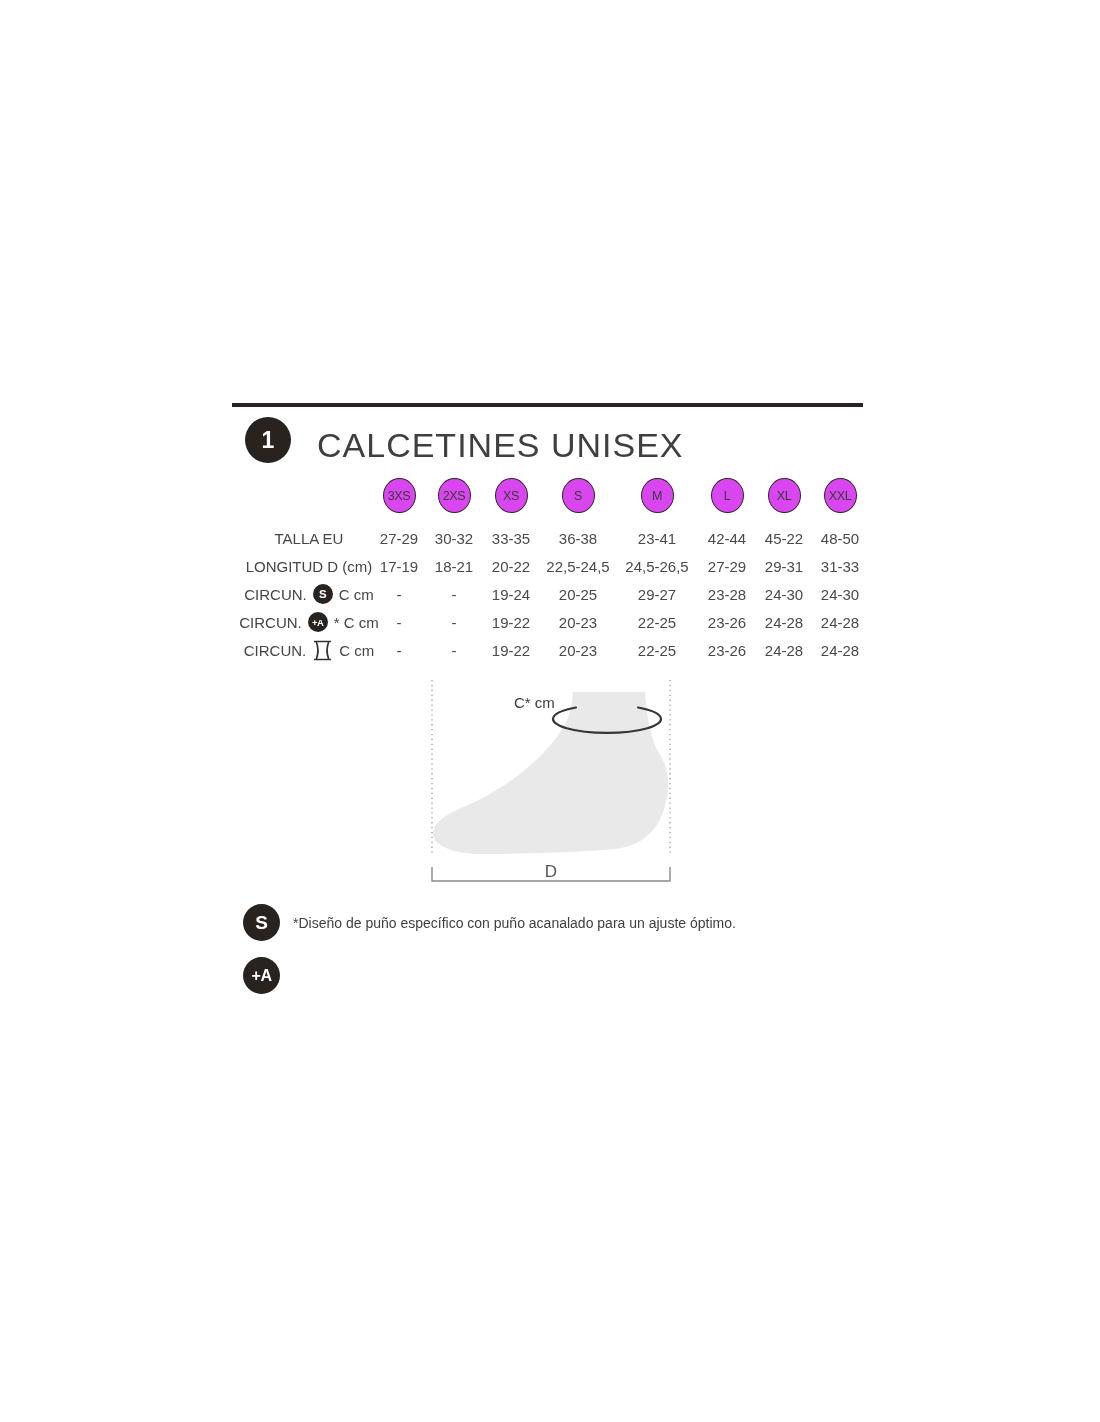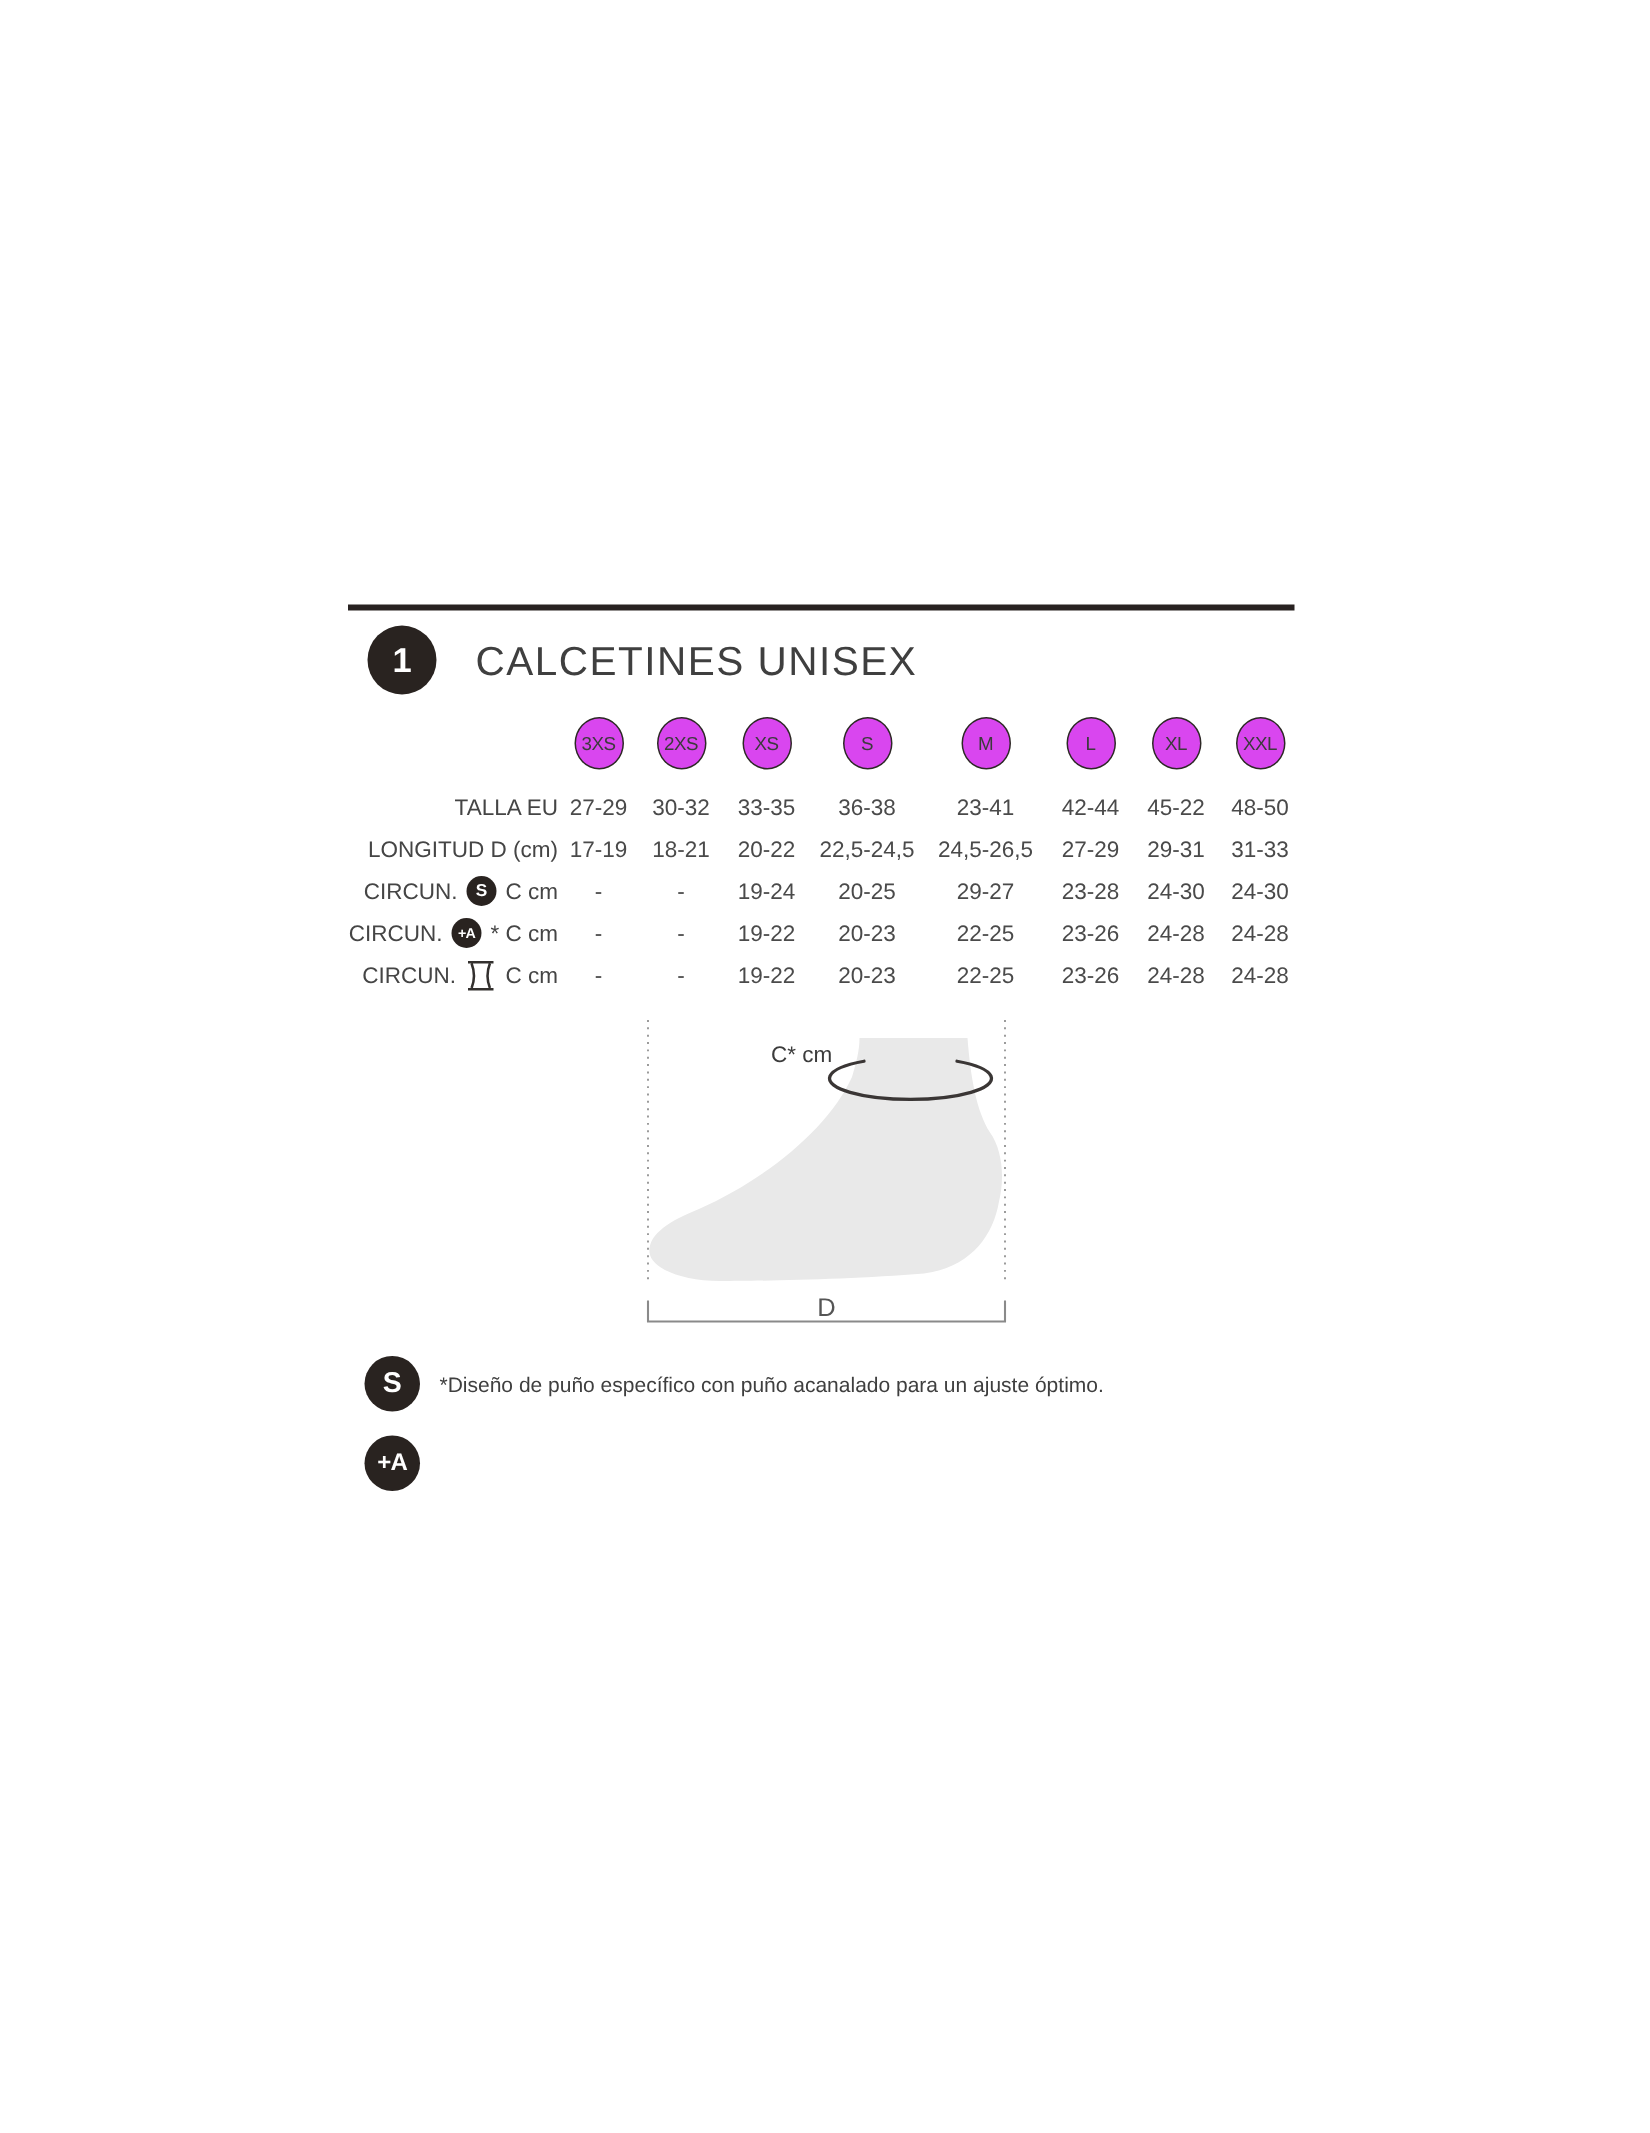--- a/index.html
+++ b/index.html
@@ -11,37 +11,37 @@
   
   .topline { position:absolute; left:232px; top:403px; width:631px; height:4px; background:#282221; }
 
   
   .num-circle {
     position:absolute; left:245px; top:417px; width:46px; height:46px; border-radius:50%;
     background:#292320; color:#ffffff; font-size:23px; font-weight:bold;
     display:flex; align-items:center; justify-content:center;
   }
   .page-title {
-    position:absolute; left:317px; top:426px; font-size:27px; font-weight:300;
+    position:absolute; left:317px; top:426px; font-size:34px; font-weight:300;
     letter-spacing:1px; color:#3f3f3f; white-space:nowrap;
   }
 
   
   .size-grid {
     position:absolute; left:232px; top:476px;
     display:grid;
     grid-template-columns:140px 54px 56px 58px 76px 82px 58px 56px 56px;
     grid-template-rows:48px 28px 28px 28px 28px 28px;
   }
   .sg-cell {
     display:flex; align-items:center; justify-content:center;
     font-size:15px; color:#4a4a4a; white-space:nowrap;
   }
   .sg-label {
-    justify-content:flex-end; padding-left:14px; gap:6px; color:#454545;
+    justify-content:center; padding-left:14px; gap:6px; color:#454545;
   }
   .sg-circle-cell { align-items:flex-start; padding-top:2px; }
   .size-circle {
     width:33px; height:35px; border:1.7px solid #2d2926; border-radius:50%;
     display:flex; align-items:center; justify-content:center;
     font-size:12.5px; letter-spacing:-0.3px; color:#3b3b3b; background:#d946ef;
   }
   .mini-badge {
     width:20px; height:20px; border-radius:50%; background:#292320; color:#ffffff;
     display:inline-flex; align-items:center; justify-content:center;

